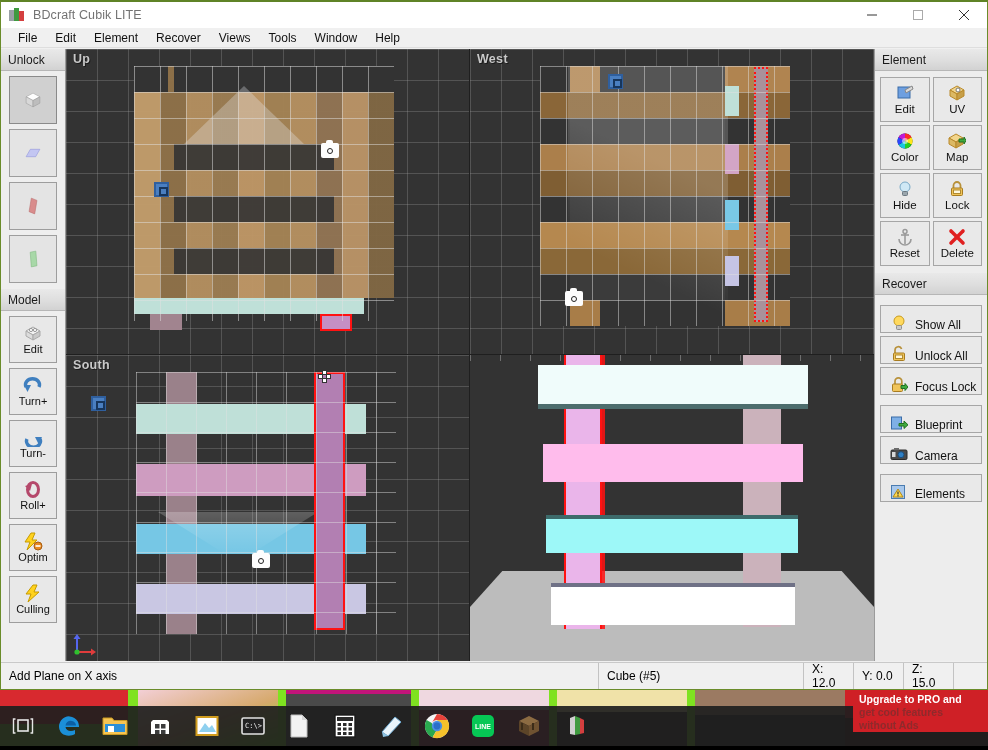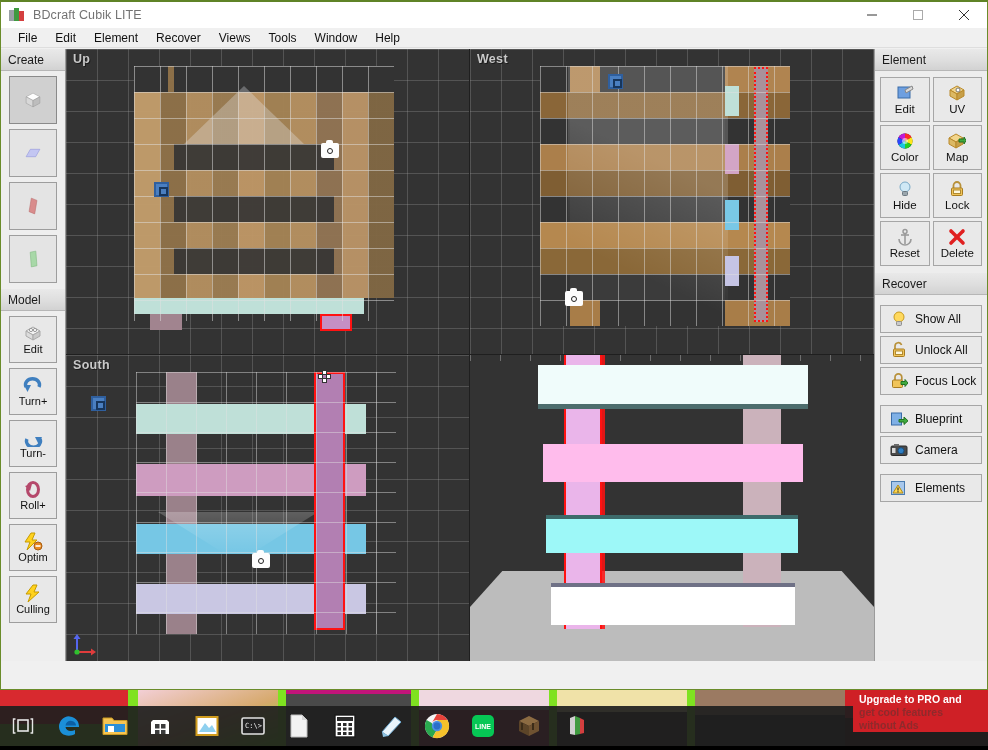--- a/index.html
+++ b/index.html
@@ -114,21 +114,21 @@
     display:flex; flex-direction:column;
   }
   .rp-grid { display:grid; grid-template-columns:1fr 1fr; gap:3px; padding:6px 5px 0 5px; }
   .rp-btn {
     height:45px; border:1px solid #a6a6a6; background:#e9e9e9;
     display:flex; flex-direction:column; align-items:center; justify-content:center;
     font-size:11.5px; color:#111; gap:1px;
   }
   .rp-row {
     display:block; margin:3px 5px 0 5px; height:28px; border:1px solid #a6a6a6;
-    background:#e9e9e9; display:flex; align-items:center; gap:7px; padding-left:9px;
+    background:#e9e9e9; display:flex; align-items:flex-end; gap:7px; padding-left:9px;
     font-size:12px; color:#111;
   }
   .rp-gap { height:7px; }
   .ico { width:18px; height:18px; display:block; }
 
   
   .statusbar {
     position:absolute; left:0; right:0; bottom:0; height:27px; background:#f0f0f0;
     border-top:1px solid #c9c9c9; display:flex; align-items:stretch; font-size:12px;
   }
@@ -201,21 +201,21 @@
       <div class="menu-item">Recover</div>
       <div class="menu-item">Views</div>
       <div class="menu-item">Tools</div>
       <div class="menu-item">Window</div>
       <div class="menu-item">Help</div>
     </div>
 
     <div class="workarea">
 
       <div class="leftbar">
-        <div class="panel-head">Create</div>
+        <div class="panel-head">Unlock</div>
         <div class="panel-body">
           <div class="tool-sq sel">
             <svg class="ico" width="34" height="34" viewBox="0 0 34 34">
               <polygon points="17,4 30,11 17,18 4,11" fill="#fdfdfd" stroke="#9a9a9a" stroke-width="1"></polygon>
               <polygon points="4,11 17,18 17,30 4,23" fill="#d8d8d8" stroke="#9a9a9a" stroke-width="1"></polygon>
               <polygon points="30,11 17,18 17,30 30,23" fill="#bdbdbd" stroke="#9a9a9a" stroke-width="1"></polygon>
             </svg>
           </div>
           <div class="tool-sq">
             <svg class="ico" width="34" height="20" viewBox="0 0 34 20">
@@ -582,20 +582,28 @@
             <rect x="1.5" y="2.5" width="13" height="13" fill="#a8c8ec" stroke="#4a7cb0"></rect>
             <polygon points="8,6 13,14 3,14" fill="#ffd84d" stroke="#b08a1a"></polygon>
             <rect x="7.4" y="8.5" width="1.2" height="3" fill="#333"></rect>
             <rect x="7.4" y="12.2" width="1.2" height="1.2" fill="#333"></rect>
           </svg>
           <span>Elements</span>
         </div>
       </div>
     </div>
 
+    <div class="statusbar">
+      <div class="sb-cell sb-msg">Add Plane on X axis</div>
+      <div class="sb-cell sb-elem">Cube (#5)</div>
+      <div class="sb-cell sb-xyz">X: 12.0</div>
+      <div class="sb-cell sb-xyz">Y: 0.0</div>
+      <div class="sb-cell sb-xyz">Z: 15.0</div>
+      <div class="sb-cell sb-end"></div>
+    </div>
   </div>
 
   <div class="desktop">
     <div class="wallpaper">
       <div class="wp-cell" style="width:128px;background:linear-gradient(to bottom,#d8292f 0 60%, #7fe220 60% 100%);"></div>
       <div class="wp-cell" style="width:10px;background:#7fe220;"></div>
       <div class="wp-cell" style="width:140px;background:linear-gradient(160deg,#f3cfd6,#d6a96c 55%,#7fe220 96%);"></div>
       <div class="wp-cell" style="width:8px;background:#7fe220;"></div>
       <div class="wp-cell" style="width:125px;background:linear-gradient(to bottom,#c2147a 0 4px,#4a4a4a 4px 100%);"></div>
       <div class="wp-cell" style="width:8px;background:#7fe220;"></div>

